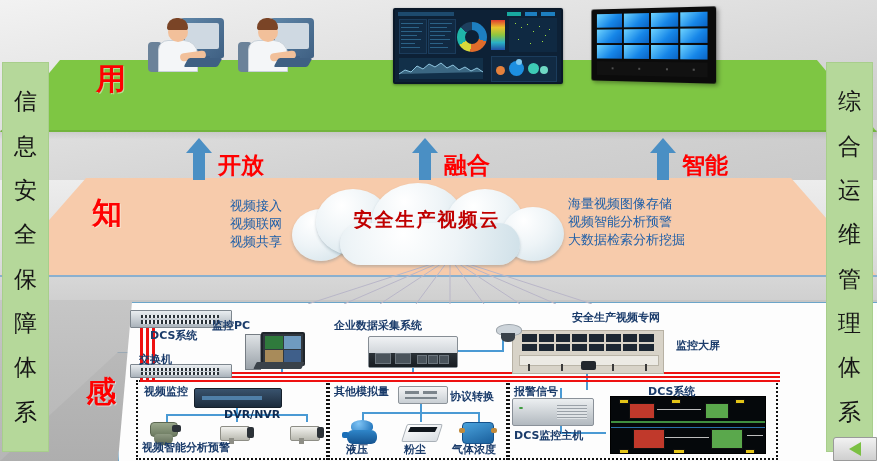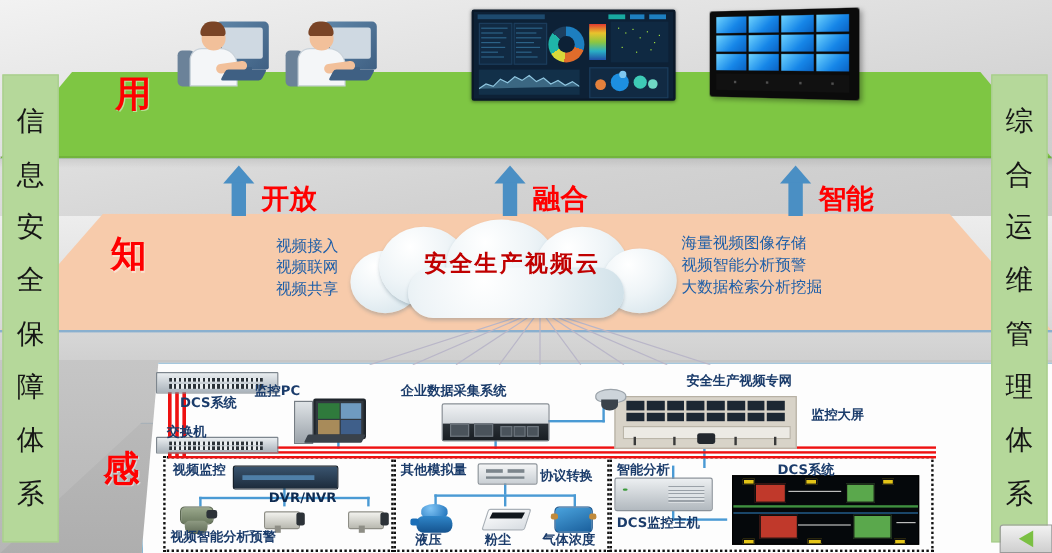--- a/index.html
+++ b/index.html
@@ -616,21 +616,21 @@
   </div>
   <div class="eqlabel" style="left:404px;top:442px;font-size:11px;z-index:28;">粉尘</div>
 
   <div class="gas" style="left:462px;top:422px;width:30px;height:20px;z-index:27;">
     <div class="gas-n" style="left:-14%;"></div>
     <div class="gas-n" style="right:-14%;"></div>
   </div>
   <div class="eqlabel" style="left:452px;top:442px;font-size:11px;z-index:28;">气体浓度</div>
 
   <div class="dgroup" style="left:508px;top:380px;width:266px;height:76px;"></div>
-  <div class="eqlabel" style="left:514px;top:384px;font-size:11px;z-index:28;">智能分析</div>
+  <div class="eqlabel" style="left:514px;top:384px;font-size:11px;z-index:28;">报警信号</div>
   <div class="dcshost" style="left:512px;top:398px;width:80px;height:26px;z-index:27;">
     <div class="grill"></div>
       <div class="led"></div>
   </div>
   <div class="bluewire" style="left:560px;top:388px;width:2px;height:12px;"></div>
   <div class="bluewire" style="left:560px;top:424px;width:2px;height:10px;"></div>
   <div class="bluewire" style="left:560px;top:432px;width:46px;height:2px;"></div>
   <div class="eqlabel" style="left:514px;top:428px;font-size:11px;z-index:28;">DCS监控主机</div>
 
   <div class="eqlabel" style="left:648px;top:384px;font-size:11px;z-index:28;">DCS系统</div>

